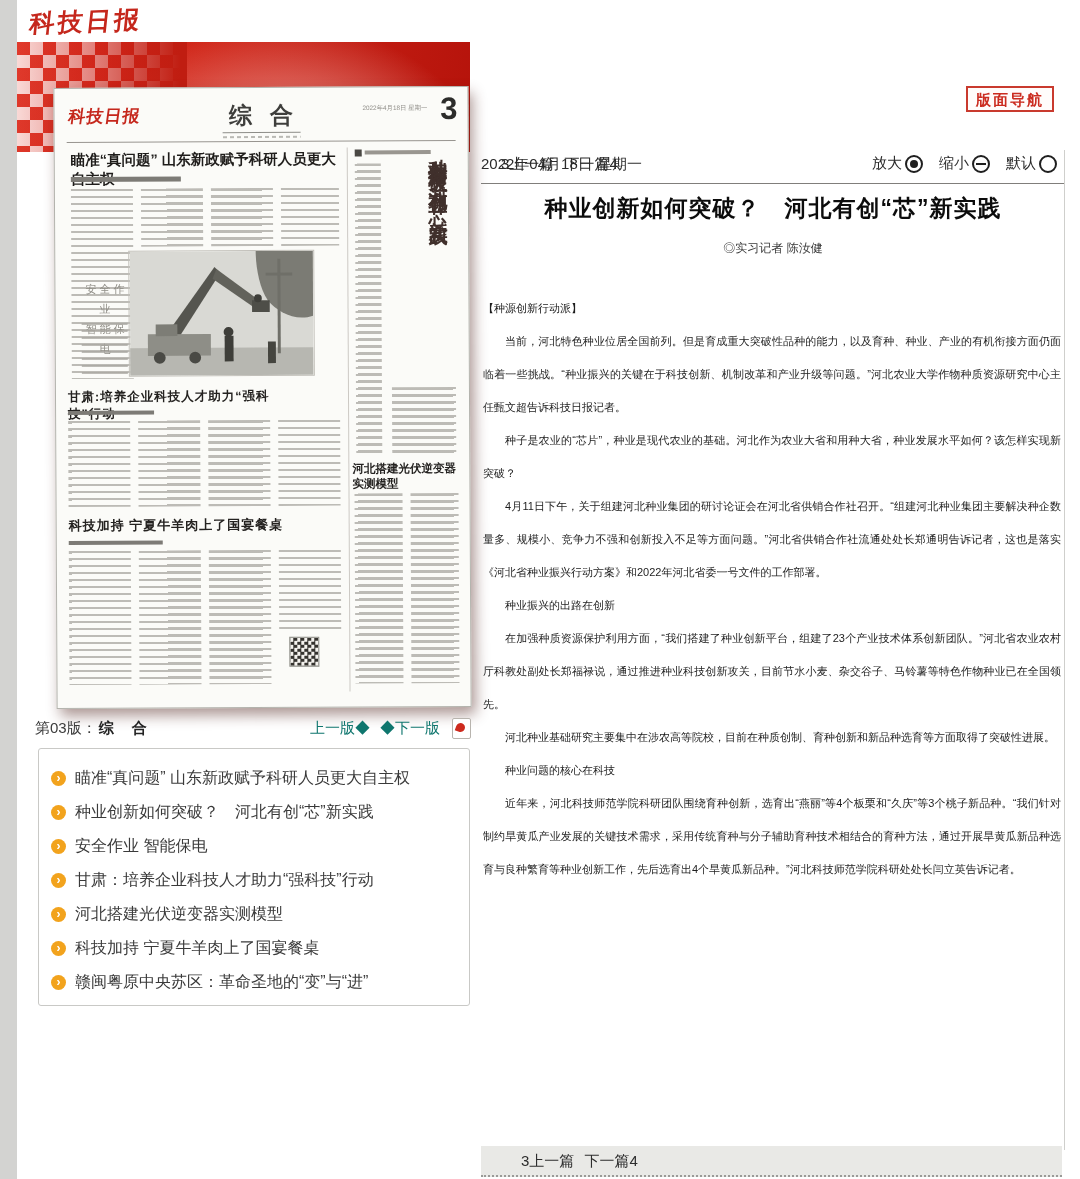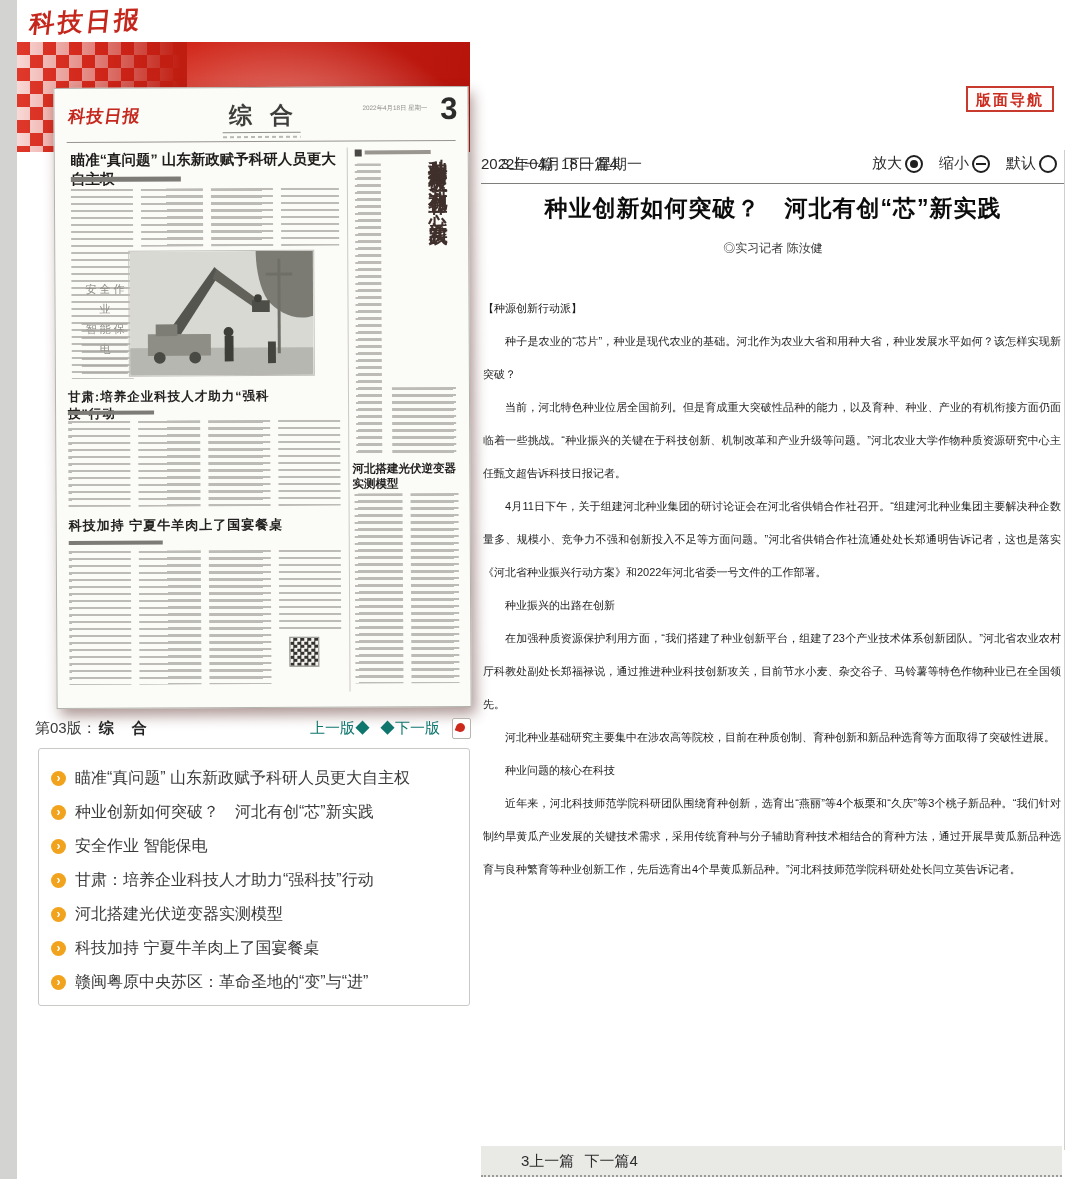--- a/index.html
+++ b/index.html
@@ -260,22 +260,22 @@
   </div>
 </div>
 <div class="toolbar-rule"></div>
 <div class="right-divider"></div>
 
 <h1 class="art-title" style="margin:0;">种业创新如何突破？　河北有创“芯”新实践</h1>
 <div class="art-byline">◎实习记者 陈汝健</div>
 
 <div class="art-body">
   <p class="tag">【种源创新行动派】</p>
+  <p>当前，河北特色种业位居全国前列。但是育成重大突破性品种的能力，以及育种、种业、产业的有机衔接方面仍面临着一些挑战。“种业振兴的关键在于科技创新、机制改革和产业升级等问题。”河北农业大学作物种质资源研究中心主任甄文超告诉科技日报记者。</p>
   <p>种子是农业的“芯片”，种业是现代农业的基础。河北作为农业大省和用种大省，种业发展水平如何？该怎样实现新突破？</p>
-  <p>当前，河北特色种业位居全国前列。但是育成重大突破性品种的能力，以及育种、种业、产业的有机衔接方面仍面临着一些挑战。“种业振兴的关键在于科技创新、机制改革和产业升级等问题。”河北农业大学作物种质资源研究中心主任甄文超告诉科技日报记者。</p>
   <p>4月11日下午，关于组建河北种业集团的研讨论证会在河北省供销合作社召开。“组建河北种业集团主要解决种企数量多、规模小、竞争力不强和创新投入不足等方面问题。”河北省供销合作社流通处处长郑通明告诉记者，这也是落实《河北省种业振兴行动方案》和2022年河北省委一号文件的工作部署。</p>
   <p>种业振兴的出路在创新</p>
   <p>在加强种质资源保护利用方面，“我们搭建了种业创新平台，组建了23个产业技术体系创新团队。”河北省农业农村厅科教处副处长郑福禄说，通过推进种业科技创新攻关，目前节水小麦、杂交谷子、马铃薯等特色作物种业已在全国领先。</p>
   <p>河北种业基础研究主要集中在涉农高等院校，目前在种质创制、育种创新和新品种选育等方面取得了突破性进展。</p>
   <p>种业问题的核心在科技</p>
   <p>近年来，河北科技师范学院科研团队围绕育种创新，选育出“燕丽”等4个板栗和“久庆”等3个桃子新品种。“我们针对制约旱黄瓜产业发展的关键技术需求，采用传统育种与分子辅助育种技术相结合的育种方法，通过开展旱黄瓜新品种选育与良种繁育等种业创新工作，先后选育出4个旱黄瓜新品种。”河北科技师范学院科研处处长闫立英告诉记者。</p>
 
 </div>
 
 <div class="bottom-bar">

